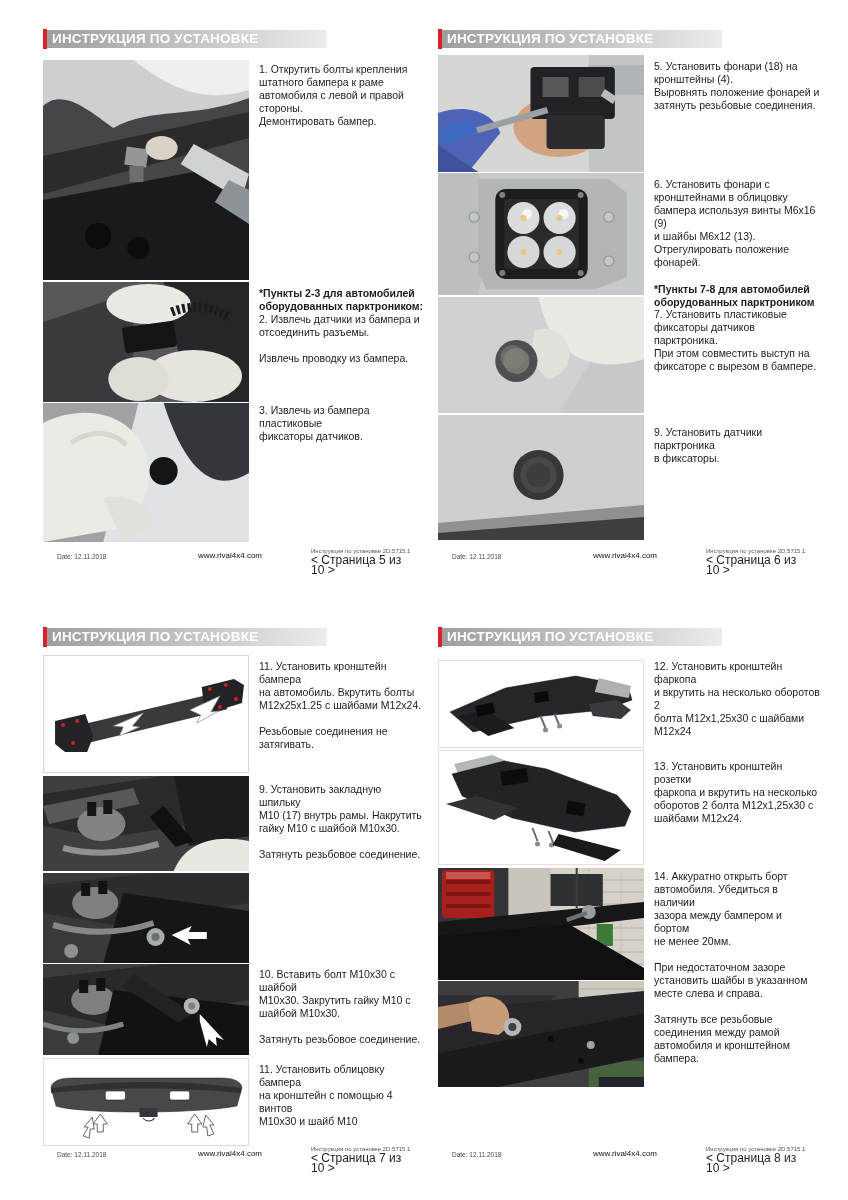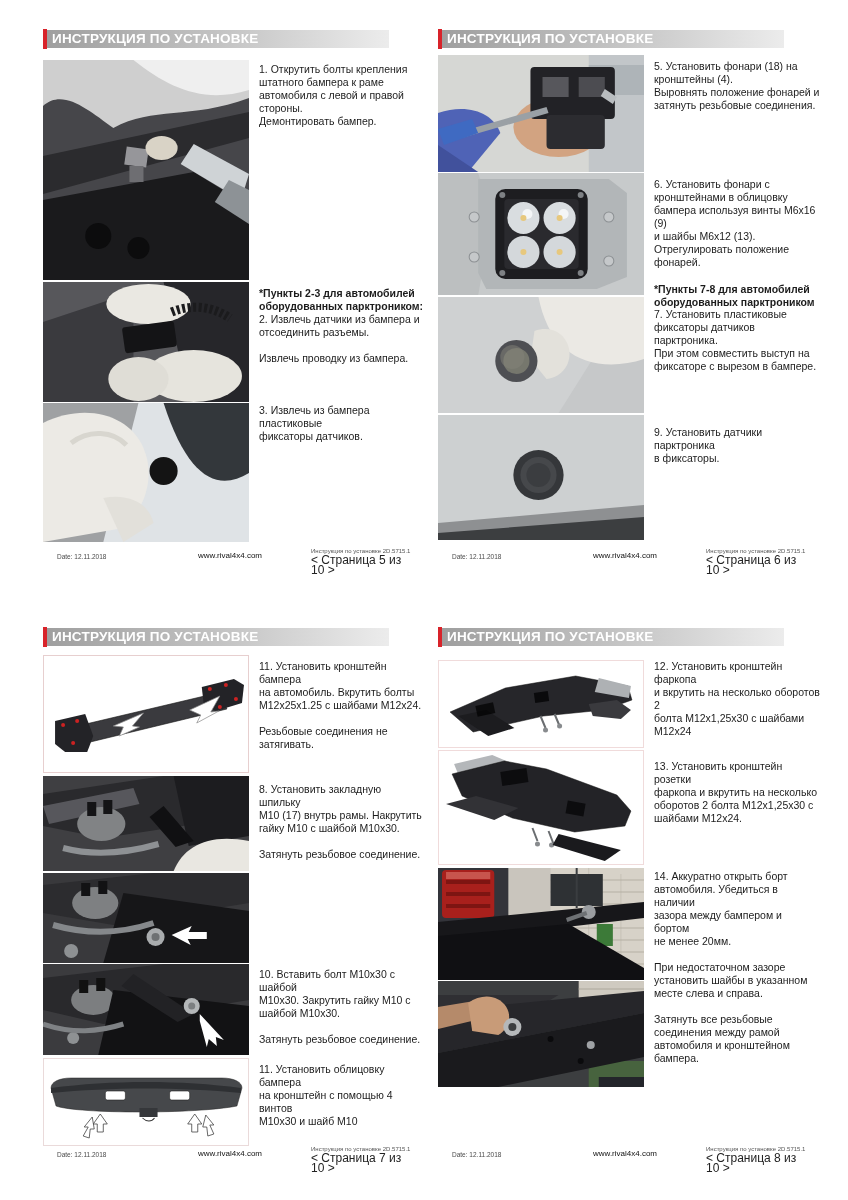--- a/index.html
+++ b/index.html
@@ -1,18 +1,18 @@
 <!DOCTYPE html>
 <html><head>
 <meta charset="utf-8">
 <style>
   *{margin:0;padding:0;box-sizing:border-box}
   html,body{width:848px;height:1200px;background:#ffffff;font-family:"Liberation Sans",sans-serif;position:relative;overflow:hidden}
   .page{position:absolute;width:378px;height:565px}
-  .bar{position:absolute;left:0;top:0;width:346px;height:18px;background:linear-gradient(90deg,#9e9e9e 0%,#c6c6c6 55%,#ececec 100%)}
+  .bar{position:absolute;left:0;top:0;width:284px;height:18px;background:linear-gradient(90deg,#9e9e9e 0%,#c6c6c6 55%,#ececec 100%)}
   .accent{position:absolute;left:0;top:-1px;width:4px;height:20px;background:#d8232a}
   .bar h1{font-size:13.5px;font-weight:bold;color:#ffffff;padding-left:9px;line-height:18px;letter-spacing:.2px;white-space:nowrap}
   .photo{position:absolute;left:0;width:206px;overflow:hidden;background:#777}
   .photo svg{display:block;width:100%;height:100%}
   .drawing{background:#fff}
   .txt{position:absolute;left:216px;width:166px;font-size:10.5px;line-height:13px;color:#1c1c1c;white-space:pre-line}
   .txt.bold{font-weight:bold}
   .txt b{font-weight:normal}
   .foot{position:absolute;left:0;top:518px;width:378px;color:#4a4a4a}
   .f-date{position:absolute;left:14px;top:5px;font-size:6.5px}
@@ -294,21 +294,21 @@
       </g>
     </svg>
   </div>
 
   <div class="txt" style="top:32px">11. Установить кронштейн бампера
 на автомобиль. Вкрутить болты
 М12х25х1.25 с шайбами М12х24.
 
 Резьбовые соединения не
 затягивать.</div>
-  <div class="txt" style="top:155px">8. Установить закладную шпильку
+  <div class="txt" style="top:155px">9. Установить закладную шпильку
 М10 (17) внутрь рамы. Накрутить
 гайку М10 с шайбой М10х30.
 
 Затянуть резьбовое соединение.</div>
   <div class="txt" style="top:340px">10. Вставить болт М10х30 с шайбой
 М10х30. Закрутить гайку М10 с
 шайбой М10х30.
 
 Затянуть резьбовое соединение.</div>
   <div class="txt" style="top:435px">11. Установить облицовку бампера

